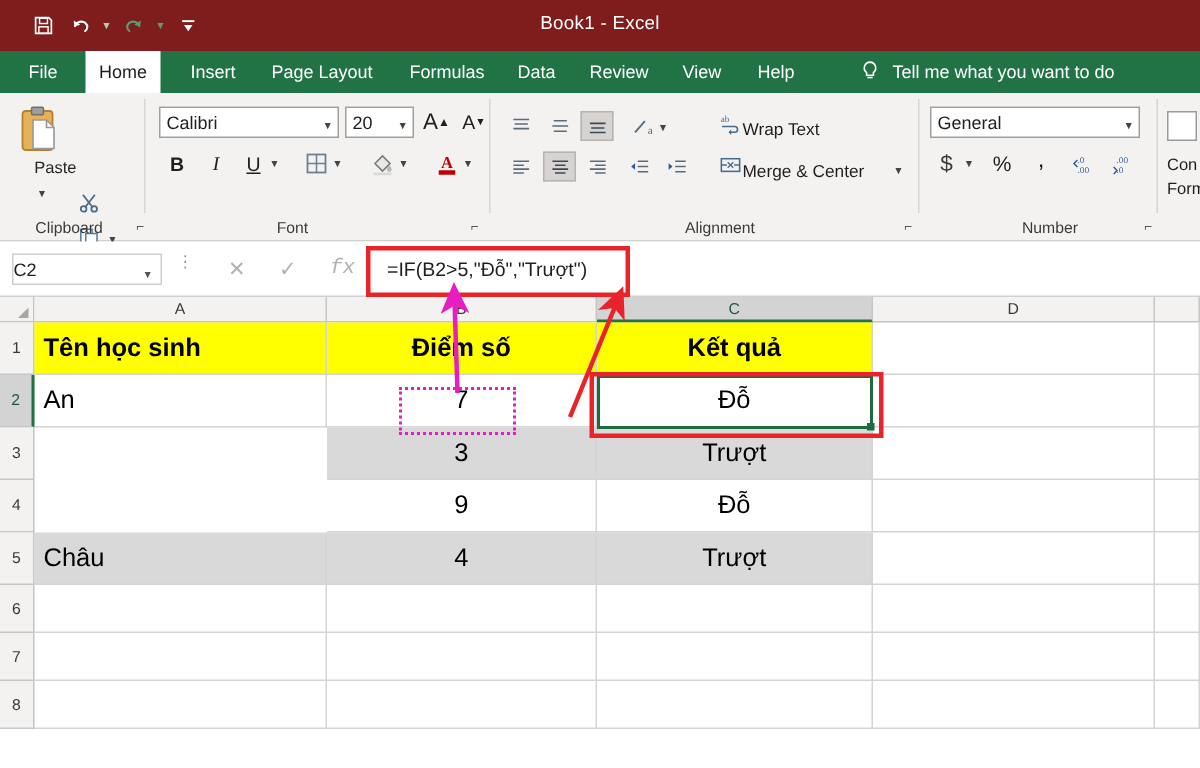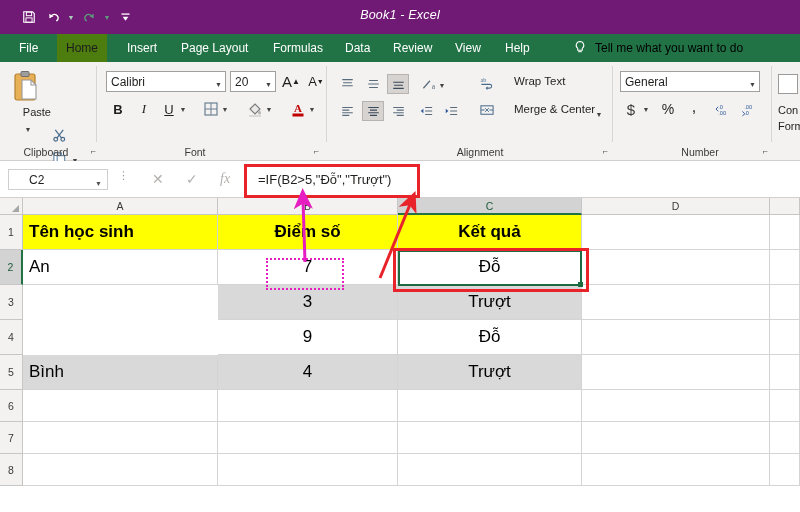--- a/index.html
+++ b/index.html
@@ -7,22 +7,21 @@
     width: 800px; height: 512px;
     overflow: hidden;
     font-family: "Liberation Sans", sans-serif;
     background: #ffffff;
   }
   #app { position: relative; width: 800px; height: 512px; }
 
   
   .titlebar {
     position: absolute; top: 0; left: 0; width: 800px; height: 34px;
-    background: #701a75;
-    font-style: italic;
+    background: #7f1d1d;
   }
   .qat { position: absolute; top: 7px; left: 18px; display: flex; align-items: center; gap: 2px; }
   .qat-btn {
     width: 22px; height: 20px; display: flex; align-items: center; justify-content: center;
     color: #ffffff;
   }
   .qat-caret { width: 10px; height: 20px; display:flex; align-items:center; justify-content:center;
     color:#a8cfb9; font-size: 7px; }
   .qat-dis { color: #5d9b7a; }
   .title-text {
@@ -32,22 +31,22 @@
 
   
   .tabs {
     position: absolute; top: 34px; left: 0; width: 800px; height: 28px;
     background: #217346;
   }
   .tab {
     position: absolute; top: 0; height: 28px; line-height: 28px;
     color: #ffffff; font-size: 12px; padding: 0 9px; white-space: nowrap;
   }
-  .tab.active { background: #4d7c0f; color: #1d1d1d; }
-  .tellme { position: absolute; top: 0; height: 28px; line-height: 28px; color: #000000;
+  .tab.active { background: #ffffff; color: #1d1d1d; }
+  .tellme { position: absolute; top: 0; height: 28px; line-height: 28px; color: #ffffff;
     font-size: 12px; white-space: nowrap; }
   .bulb { position: absolute; top: 6px; color: #ffffff; font-size: 13px; }
 
   
   .ribbon {
     position: absolute; top: 62px; left: 0; width: 800px; height: 99px;
     background: #f3f2f1; border-bottom: 1px solid #d2d0ce;
   }
   .grp-sep { position: absolute; top: 4px; width: 1px; height: 76px; background: #d8d6d4; }
   .grp-label {
@@ -76,29 +75,29 @@
     position: absolute; display:flex; align-items:center; justify-content:center;
     font-size: 13px; color:#201f1e; width: 22px; height: 22px;
   }
   .caret-s { position:absolute; font-size:7px; color:#444; width:10px; height:22px;
     display:flex; align-items:center; justify-content:center; }
 
   
   .albtn { position:absolute; width:22px; height:20px; display:flex; align-items:center; justify-content:center; }
   .albtn.active { background:#d6d3d0; border:1px solid #b6b3b0; }
   .wrapbtn { position:absolute; font-size:11.5px; color:#201f1e; white-space:nowrap;
-             display:flex; align-items:flex-start; gap:19px; }
+             display:flex; align-items:flex-end; gap:0; }
 
   
   .fbar { position:absolute; top:161px; left:0; width:800px; height:37px; background:#ffffff;
           border-bottom:1px solid #d2d0ce; }
   .namebox {
     position:absolute; top:8px; left:8px; width:100px; height:21px;
     border:1px solid #d0cece; background:#fff; font-size:12px; color:#201f1e;
-    padding: 2px 20px; line-height:16px;
+    padding: 2px 0; line-height:16px;
   }
   .namebox .ca { position:absolute; right:5px; top:6px; font-size:7px; color:#555; }
   .vdots { position:absolute; top:11px; left:118px; color:#9a9a9a; font-size:11px;
            letter-spacing:0; line-height:7px; }
   .fb-btn { position:absolute; top:10px; color:#b3b1af; font-size:14px; }
   .fb-input {
     position:absolute; top:6px; left:250px; width:542px; height:25px;
     background:#ffffff; border:none; font-size:13px; color:#201f1e;
     padding: 3px 8px; line-height: 19px; white-space:nowrap; overflow:hidden;
   }
@@ -393,21 +392,21 @@
   </div>
 
   <div class="fbar">
     <div class="namebox">
       <span>C2</span>
       <span class="ca">▼</span>
     </div>
     <div class="vdots">⋮</div>
     <div class="fb-btn" style="left:152px">✕</div>
     <div class="fb-btn" style="left:186px">✓</div>
-    <div class="fb-btn" style="left:220px; font-style:italic; font-family:Liberation Serif, serif"><i>fx</i></div>
+    <div class="fb-btn" style="left:220px; font-style:italic; font-family:Liberation Mono, monospace"><i>fx</i></div>
     <div class="fb-input">=IF(B2&gt;5,"Đỗ","Trượt")</div>
 
     <div class="fml-ul" style="left:284px; top:190px; width:37px; background:#e61ec2"></div>
     <div class="fml-ul" style="left:326px; top:190px; width:30px; background:#39c639"></div>
     <div class="fml-ul" style="left:360px; top:190px; width:45px; background:#3b1a8c"></div>
   </div>
 
   <div class="grid">
     <div class="corner"></div>
 
@@ -441,21 +440,21 @@
     <div class="cell band ctr" style="left:218px; top:87px; width:180px; height:35px">3</div>
     <div class="cell band ctr" style="left:398px; top:87px; width:184px; height:35px">Trượt</div>
     <div class="cell" style="left:582px; top:87px; width:188px; height:35px"></div>
     <div class="cell" style="left:770px; top:87px; width:30px;  height:35px"></div>
 
     <div class="cell ctr" style="left:218px; top:122px; width:180px; height:35px">9</div>
     <div class="cell ctr" style="left:398px; top:122px; width:184px; height:35px">Đỗ</div>
     <div class="cell" style="left:582px; top:122px; width:188px; height:35px"></div>
     <div class="cell" style="left:770px; top:122px; width:30px;  height:35px"></div>
 
-    <div class="cell band left" style="left:23px;  top:157px; width:195px; height:35px">Bình</div>
+    <div class="cell band left" style="left:23px;  top:157px; width:195px; height:35px">Châu</div>
     <div class="cell band ctr" style="left:218px; top:157px; width:180px; height:35px">4</div>
     <div class="cell band ctr" style="left:398px; top:157px; width:184px; height:35px">Trượt</div>
     <div class="cell" style="left:582px; top:157px; width:188px; height:35px"></div>
     <div class="cell" style="left:770px; top:157px; width:30px;  height:35px"></div>
 
     <div class="cell" style="left:23px;  top:192px; width:195px; height:32px"></div>
     <div class="cell" style="left:218px; top:192px; width:180px; height:32px"></div>
     <div class="cell" style="left:398px; top:192px; width:184px; height:32px"></div>
     <div class="cell" style="left:582px; top:192px; width:188px; height:32px"></div>
     <div class="cell" style="left:770px; top:192px; width:30px;  height:32px"></div>

